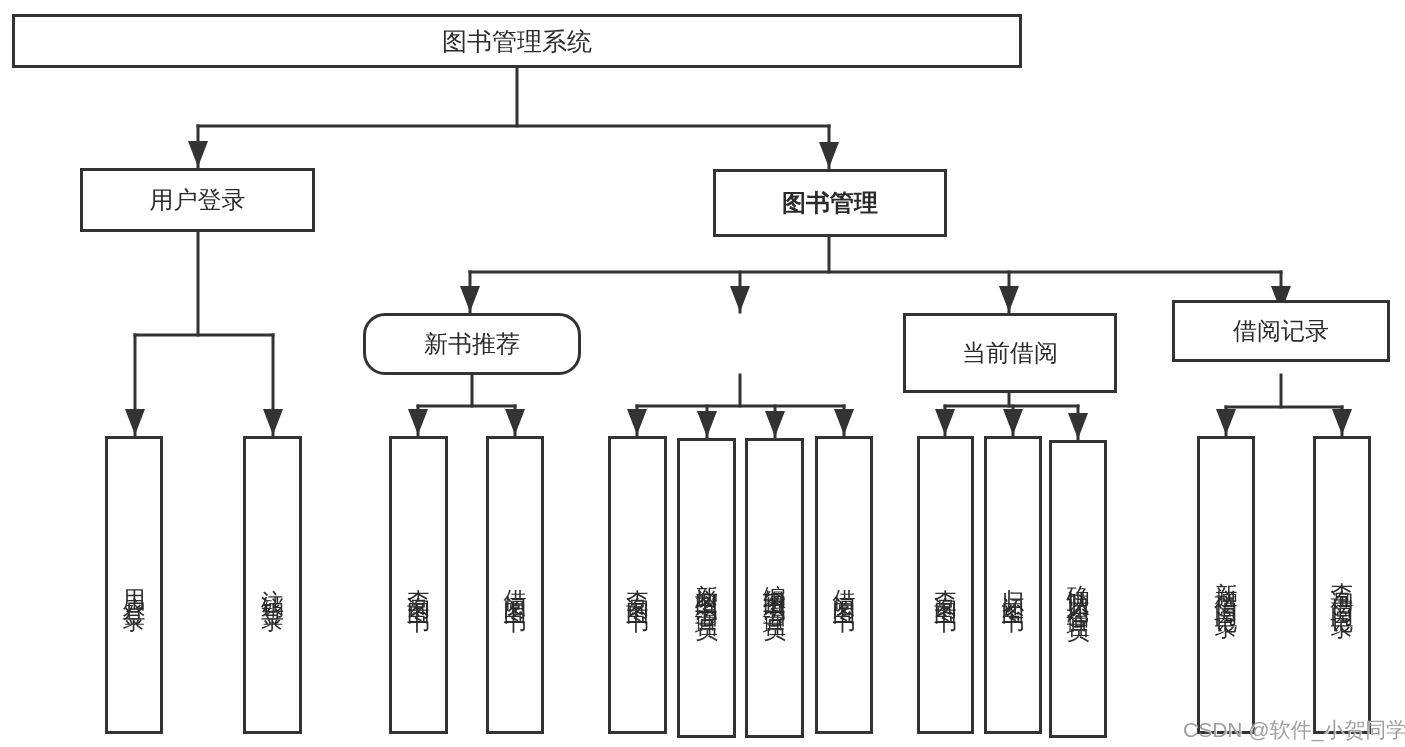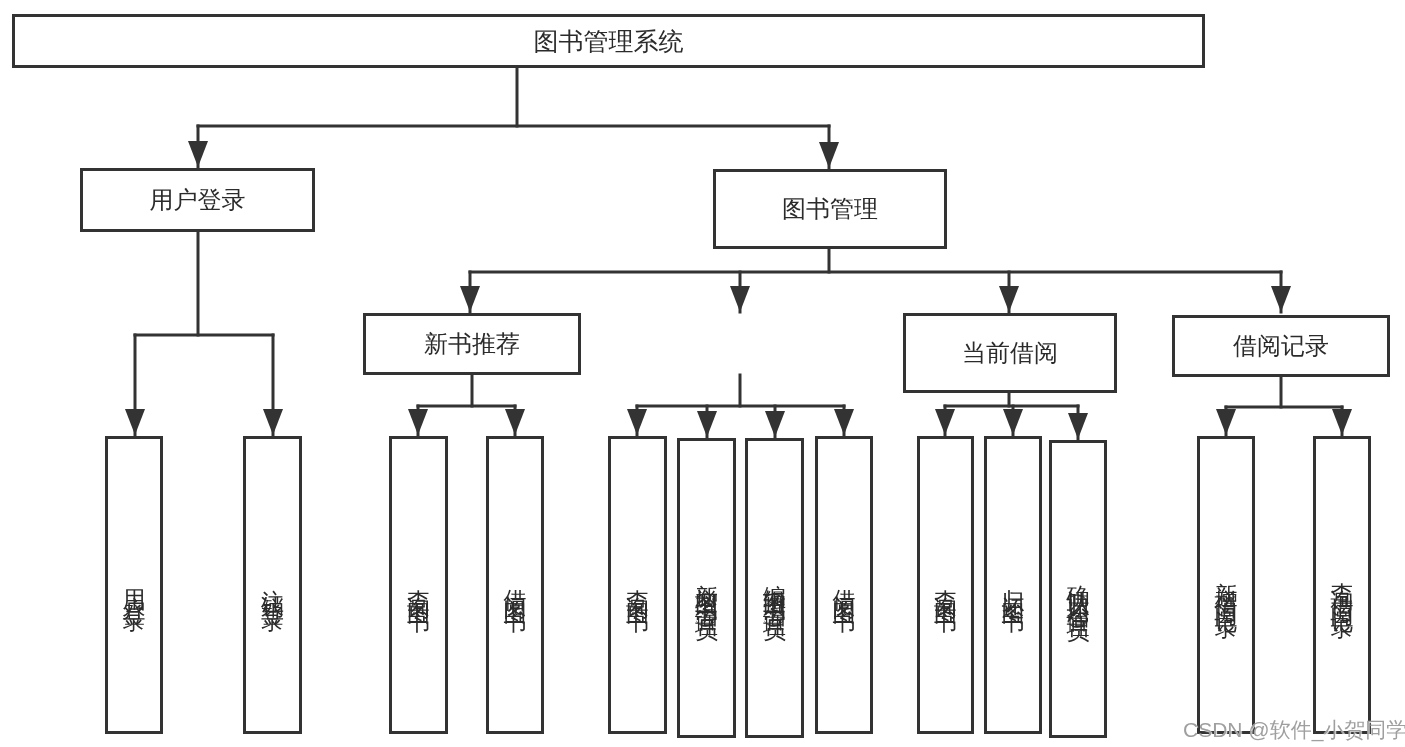--- a/index.html
+++ b/index.html
@@ -98,28 +98,28 @@
       <line x1="1078" y1="406" x2="1078" y2="439" marker-end="url(#arw)"></line>
     </g>
     <g stroke="#333333" stroke-width="3" stroke-linecap="square">
       <line x1="1281" y1="375" x2="1281" y2="407"></line>
       <line x1="1226" y1="407" x2="1342" y2="407"></line>
       <line x1="1226" y1="407" x2="1226" y2="435" marker-end="url(#arw)"></line>
       <line x1="1342" y1="407" x2="1342" y2="435" marker-end="url(#arw)"></line>
     </g>
   </svg>
 
-  <div class="node" style="left:12px; top:14px; width:1193px; height:54px; font-size:25px;">图书管理系统</div>
+  <div class="node" style="left:12px; top:14px; width:1010px; height:54px; font-size:25px;">图书管理系统</div>
 
   <div class="node" style="left:80px; top:168px; width:235px; height:64px;">用户登录</div>
-  <div class="node" style="left:713px; top:169px; width:234px; height:80px;">图书管理</div>
+  <div class="node" style="left:713px; top:169px; width:234px; height:68px;font-weight:bold;">图书管理</div>
 
-  <div class="node" style="left:363px; top:313px; width:218px; height:62px;">新书推荐</div>
+  <div class="node" style="left:363px; top:313px; width:218px; height:62px;border-radius:22px;">新书推荐</div>
   <div class="node" style="left:903px; top:313px; width:214px; height:80px;">当前借阅</div>
-  <div class="node" style="left:1172px; top:315px; width:218px; height:62px;">借阅记录</div>
+  <div class="node" style="left:1172px; top:300px; width:218px; height:62px;">借阅记录</div>
 
   <div class="node vnode" style="left:105px; top:436px; width:58px; height:298px;">用户登录</div>
   <div class="node vnode" style="left:243px; top:436px; width:59px; height:298px;">注销登录</div>
 
   <div class="node vnode" style="left:389px; top:436px; width:59px; height:298px;">查询图书</div>
   <div class="node vnode" style="left:486px; top:436px; width:58px; height:298px;">借阅图书</div>
 
   <div class="node vnode" style="left:608px; top:436px; width:59px; height:298px;">查询图书</div>
   <div class="node vnode" style="left:677px; top:438px; width:59px; height:300px; letter-spacing:5px;">新增图书（管理员）</div>
   <div class="node vnode" style="left:745px; top:438px; width:59px; height:300px; letter-spacing:5px;">编辑图书（管理员）</div>

